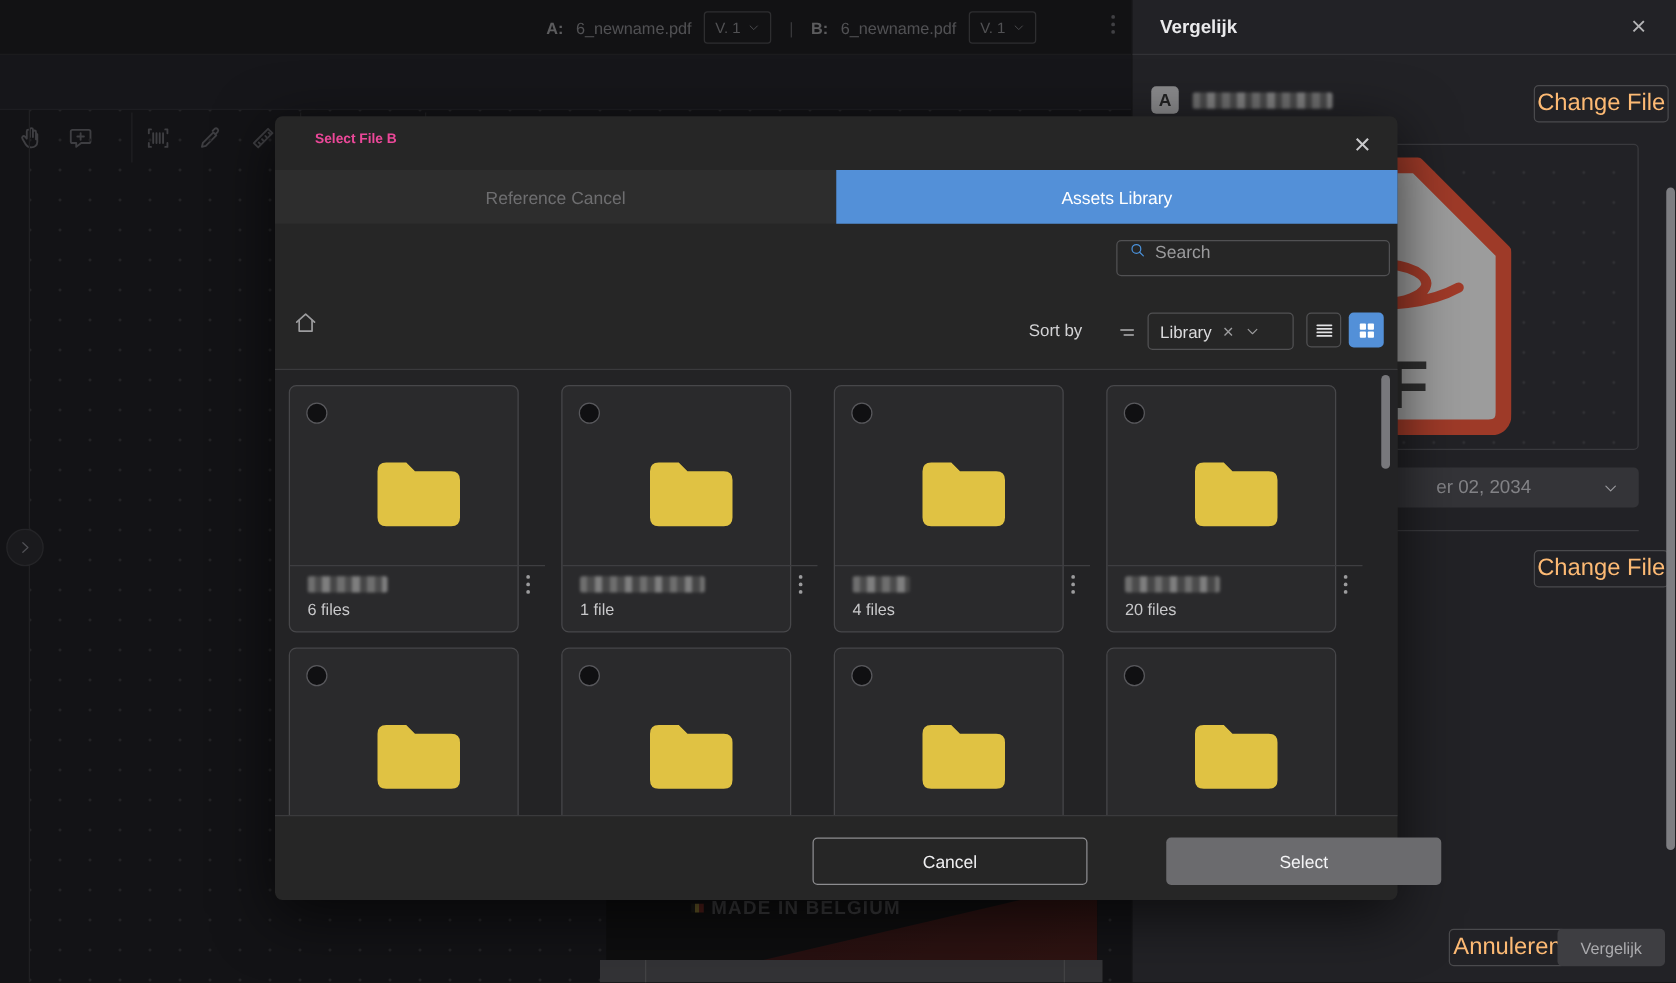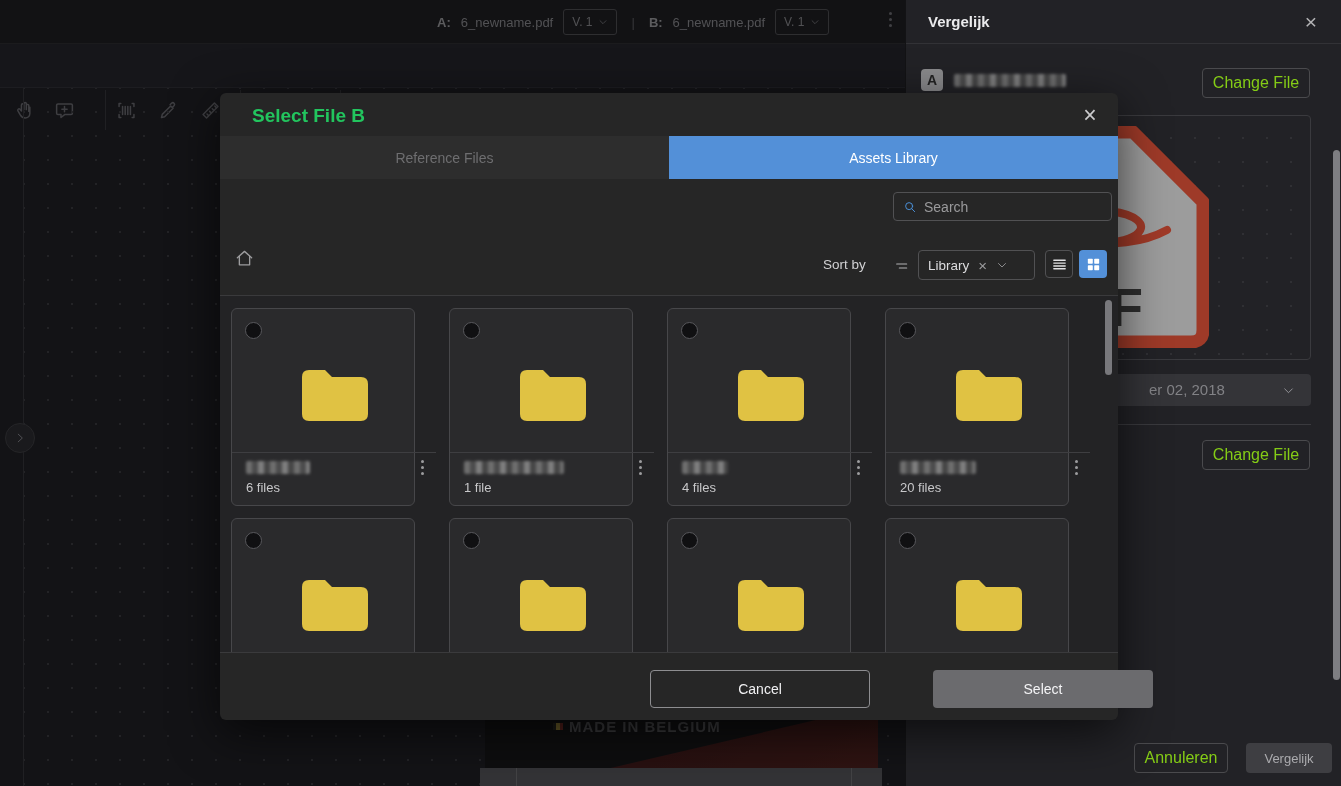--- a/index.html
+++ b/index.html
@@ -47,46 +47,46 @@
 
   
   .panel { position:absolute; left:905px; top:0; width:436px; height:786px; background:#222226; border-left:1px solid #131315; z-index:10; }
   .panel-head { position:relative; height:44px; border-bottom:1px solid #323236; }
   .panel-title { position:absolute; left:22px; top:13px; color:#eaeaec; font-size:15px; font-weight:bold; }
   .panel-close { position:absolute; right:16px; top:8px; color:#b4b4b6; font-size:21px; line-height:28px; width:28px; text-align:center; }
   .abadge { position:absolute; left:15px; top:69px; width:22px; height:22px; border-radius:4px; background:#8a8a8c; color:#222; font-weight:bold; font-size:14px; display:flex; align-items:center; justify-content:center; }
   .redact { display:inline-block; height:13px; border-radius:2px; opacity:.85;
             background:repeating-linear-gradient(90deg,#7a7a7a 0 6px,#525252 6px 12px,#8d8d8d 12px 18px,#4c4c4c 18px 24px); filter:blur(1.4px); }
   .panel .file-redact { position:absolute; left:48px; top:74px; width:112px; }
-  .btn-outline { border:1px solid #4a4a4d; border-radius:4px; color:#84cc16; font-size:16px; display:flex; align-items:center; justify-content:center; background:transparent; }
+  .btn-outline { border:1px solid #4a4a4d; border-radius:4px; color:#fdba74; font-size:19px; display:flex; align-items:center; justify-content:center; background:transparent;margin-left:25px; }
   .changeA { position:absolute; left:296px; top:68px; width:108px; height:30px; }
   .changeB { position:absolute; left:296px; top:440px; width:108px; height:30px; }
   .preview { position:absolute; left:26px; top:115px; width:379px; height:245px; border:1px solid #3a3a3e; border-radius:4px;
              background-image:radial-gradient(#303034 1.2px, transparent 1.3px); background-size:24px 24px; background-position:10px 10px; overflow:hidden; }
   .pdficon { position:absolute; left:34px; top:10px; width:242px; height:222px; }
   .datedrop { position:absolute; left:26px; top:374px; width:379px; height:32px; background:#343438; border-radius:4px; }
   .datedrop .frag { position:absolute; left:217px; top:7px; color:#828286; font-size:15px; }
   .datedrop svg { position:absolute; right:16px; top:10px; width:13px; height:13px; color:#9a9a9e; }
   .panel-div { position:absolute; left:26px; top:424px; width:379px; height:1px; background:#3a3a3e; }
   .bbox { position:absolute; left:25px; top:478px; width:380px; height:247px; border:1px solid #3a3a3e; border-radius:4px; }
   .bbox .frag { position:absolute; left:197px; top:117px; color:#8d8d90; font-size:15px; }
   .annuleren { position:absolute; left:228px; top:743px; width:94px; height:30px; }
   .vergelijk-btn { position:absolute; left:340px; top:743px; width:86px; height:30px; background:#3e3e42; border-radius:4px; color:#ababae; font-size:13px; display:flex; align-items:center; justify-content:center; }
   .panel-scroll { position:absolute; left:427px; top:150px; width:7px; height:530px; background:#7e7e82; border-radius:4px; }
 
   
   .modal { position:absolute; left:220px; top:93px; width:898px; height:627px; background:#262626; border-radius:6px; z-index:20; box-shadow:0 12px 48px rgba(0,0,0,.65); }
   .m-head { position:relative; height:43px; }
-  .m-title { position:absolute; left:32px; top:12px; color:#22c55e; font-size:19px; font-weight:bold; }
+  .m-title { position:absolute; left:32px; top:12px; color:#ec4899; font-size:11px; font-weight:bold; }
   .m-close { position:absolute; left:855px; top:7px; width:30px; height:30px; color:#cacacc; font-size:23px; line-height:30px; text-align:center; }
   .tabs { position:absolute; left:0; top:43px; width:898px; height:43px; display:flex; }
   .tab { width:449px; height:43px; display:flex; align-items:center; justify-content:center; font-size:14px; }
   .tab-ref { background:#2d2d2d; color:#6e6e70; }
   .tab-assets { background:#5390d8; color:#ffffff; }
-  .searchbox { position:absolute; left:673px; top:99px; width:219px; height:29px; border:1px solid #515153; border-radius:4px; display:flex; align-items:center; padding:0 9px; gap:7px; background:transparent; }
+  .searchbox { position:absolute; left:673px; top:99px; width:219px; height:29px; border:1px solid #515153; border-radius:4px; display:flex; align-items:flex-start; padding:0 9px; gap:7px; background:transparent; }
   .searchbox svg { width:14px; height:14px; color:#4a90d8; flex:none; }
   .searchbox input { background:transparent; border:none; outline:none; color:#d0d0d2; font-size:14px; width:100%; font-family:"Liberation Sans",sans-serif; }
   .searchbox input::placeholder { color:#9a9a9c; }
   .home { position:absolute; left:15px; top:156px; width:20px; height:20px; color:#9c9c9e; }
   .home svg { width:19px; height:19px; }
   .sortlabel { position:absolute; left:603px; top:164px; color:#d2d2d4; font-size:13.5px; }
   .sortglyph { position:absolute; left:674px; top:165px; width:16px; height:16px; color:#b2b2b4; }
   .filterpill { position:absolute; left:698px; top:157px; width:117px; height:30px; border:1px solid #515153; border-radius:4px; display:flex; align-items:center; padding:0 9px; gap:7px; }
   .filterpill .fval { color:#dcdcde; font-size:13.5px; }
   .filterpill .fx { color:#9c9c9e; font-size:15px; margin-left:2px; }
@@ -271,41 +271,41 @@
 
     <div class="preview">
       <svg class="pdficon" viewBox="0 0 242 222">
         <path d="M14 6 H166 L236 76 V204 Q236 216 224 216 H14 Q2 216 2 204 V18 Q2 6 14 6 Z" fill="#9c9c9c" stroke="#9e3a28" stroke-width="13" stroke-linejoin="round"></path>
         <path d="M30 120 C70 84 148 76 170 94 C186 107 152 124 112 113 C142 122 178 116 200 104" fill="none" stroke="#a03a28" stroke-width="8" stroke-linecap="round"></path>
         <text x="122" y="200" text-anchor="middle" font-family="Liberation Sans, sans-serif" font-size="54" font-weight="bold" fill="#2e2e2e">PDF</text>
       </svg>
     </div>
 
     <div class="datedrop">
-      <span class="frag">er 02, 2018</span>
+      <span class="frag">er 02, 2034</span>
       <svg class="ln" viewBox="0 0 24 24">
           <path d="M5 9l7 7 7-7"></path>
         </svg>
     </div>
     <div class="panel-div"></div>
 
     <button class="btn-outline changeB">Change File</button>
 
     <button class="btn-outline annuleren">Annuleren</button>
     <div class="vergelijk-btn">Vergelijk</div>
     <div class="panel-scroll"></div>
   </div>
 
   <div class="modal">
     <div class="m-head">
       <span class="m-title">Select File B</span>
       <span class="m-close">×</span>
     </div>
     <div class="tabs">
-      <div class="tab tab-ref">Reference Files</div>
+      <div class="tab tab-ref">Reference Cancel</div>
       <div class="tab tab-assets">Assets Library</div>
     </div>
 
     <div class="searchbox">
       <svg class="ln" viewBox="0 0 24 24">
           <circle cx="10.5" cy="10.5" r="6"></circle>
           <path d="M15 15l5 5"></path>
         </svg>
       <input type="text" placeholder="Search" style="">
     </div>

